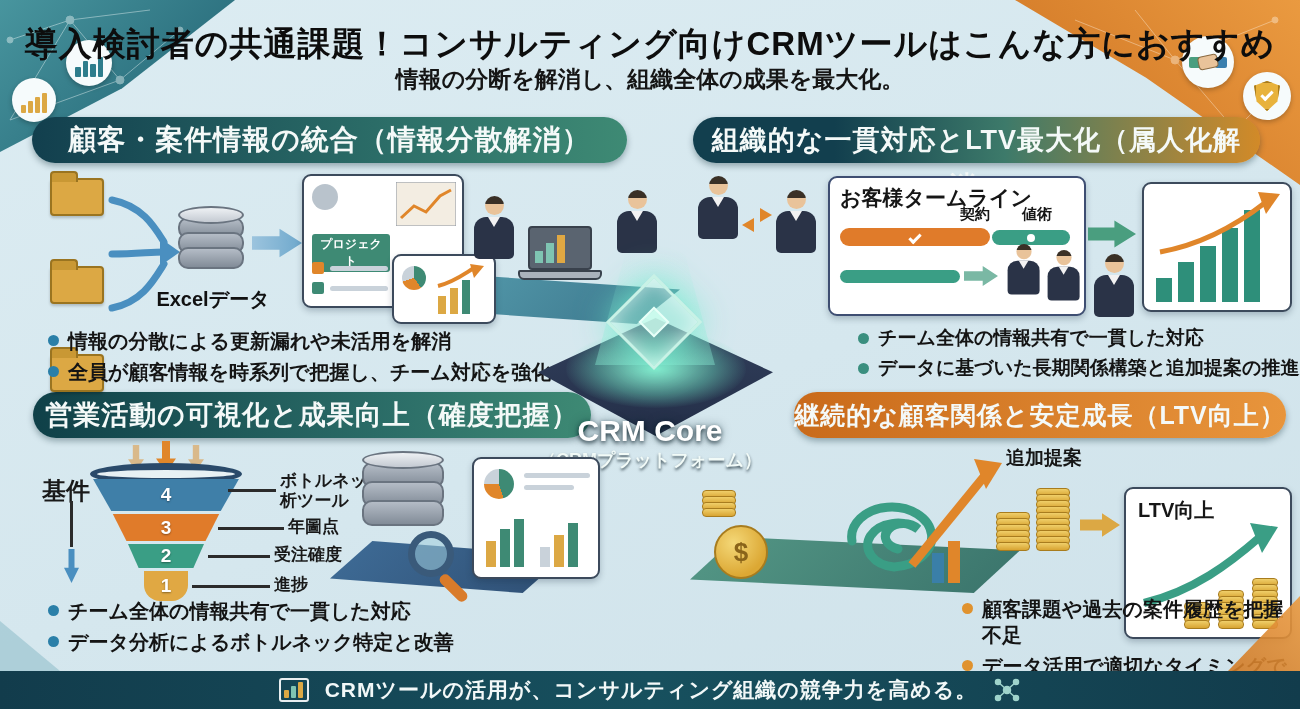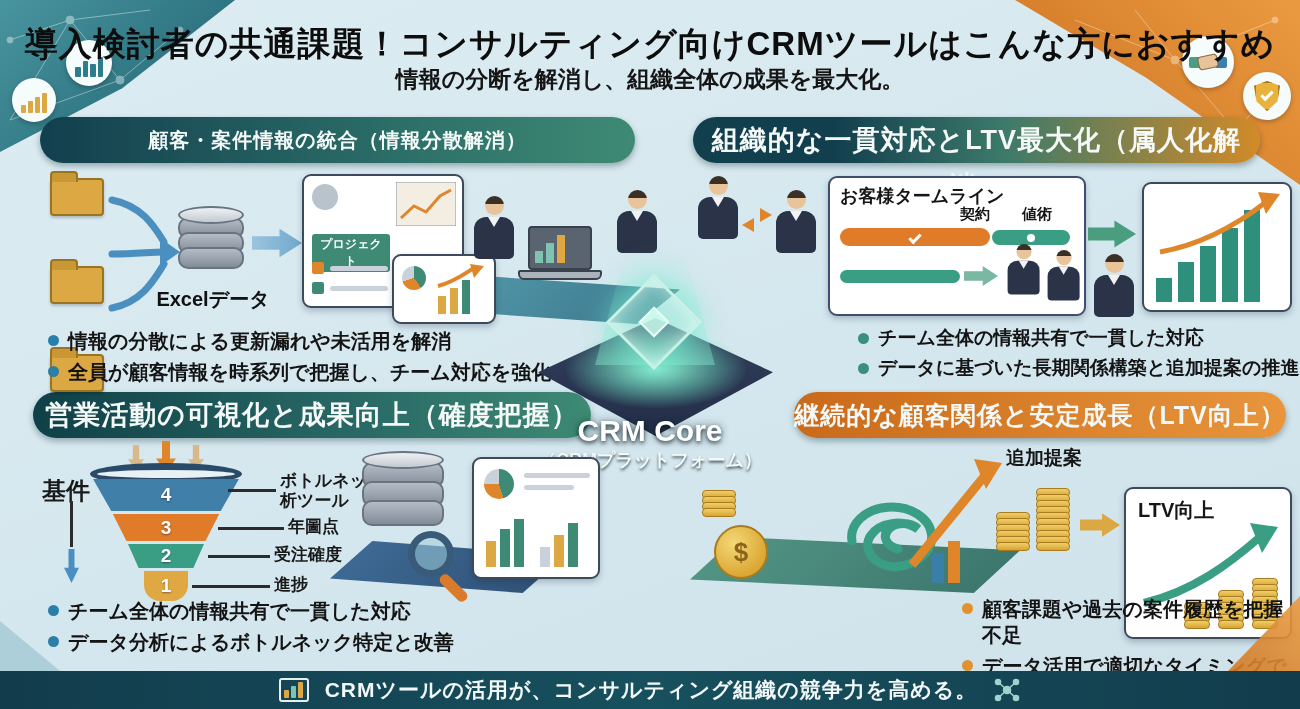--- a/index.html
+++ b/index.html
@@ -15,21 +15,21 @@
   
   .corner-tl { left:0; top:0; width:235px; height:152px; background:linear-gradient(135deg,#48959e,#1f5f70); clip-path:polygon(0 0,100% 0,52% 58%,0 100%); }
   .corner-tr { right:0; top:0; width:285px; height:185px; background:linear-gradient(225deg,#ea9a40,#cc7020); clip-path:polygon(0 0,100% 0,100% 100%,46% 42%); }
   .corner-br { right:0; bottom:38px; width:72px; height:75px; background:linear-gradient(225deg,#ea9a40,#d07a26); clip-path:polygon(100% 0,100% 100%,0 100%); opacity:.9; }
   .corner-bl { left:0; bottom:38px; width:60px; height:50px; background:#8cbcc8; clip-path:polygon(0 0,0 100%,100% 100%); opacity:.55; }
   .badge { border-radius:50%; background:#f6fbfc; box-shadow:0 2px 5px rgba(0,0,0,.25); display:flex; align-items:flex-end; justify-content:center; gap:2px; padding:9px; }
   .badge .bar { width:6px; border-radius:1px; }
 
   
   .banner { height:46px; border-radius:23px; color:#f4f9f8; font-weight:900; text-align:center; line-height:46px; box-shadow:0 3px 6px rgba(10,40,50,.35); letter-spacing:1px; }
-  .banner-tl { left:40px;  top:117px; width:595px; font-size:20px; background:linear-gradient(90deg,#123f4e,#2c6e68 60%,#3e8a74); }
+  .banner-tl { left:32px;  top:117px; width:595px; font-size:28px; background:linear-gradient(90deg,#123f4e,#2c6e68 60%,#3e8a74); }
   .banner-tr { left:693px; top:117px; width:567px; font-size:27px; background:linear-gradient(90deg,#123f4e 25%,#3d7a6a 55%,#d28a28); }
   .banner-bl { left:33px;  top:392px; width:558px; font-size:27px; background:linear-gradient(90deg,#0f4048,#2c6e68 65%,#3e8a74); }
   .banner-br { left:794px; top:392px; width:492px; font-size:25px; background:linear-gradient(90deg,#c96a1a,#e8953c); }
 
   
   .bullets { display:flex; flex-direction:column; gap:5px; }
   .bullet-row { display:flex; align-items:flex-start; gap:9px; font-weight:800; color:#141414; line-height:1.3; }
   .bullet-row .dot { flex:0 0 auto; width:11px; height:11px; border-radius:50%; margin-top:7px; }
 
   
@@ -236,21 +236,21 @@
     <div class="abs" style="left:52px;top:40px;width:30px;height:18px;">
       <div style="width:0;height:0;border-top:7px solid transparent;border-bottom:7px solid transparent;border-left:12px solid #e0862a;position:absolute;right:0;top:0;"></div>
       <div style="width:0;height:0;border-top:7px solid transparent;border-bottom:7px solid transparent;border-right:12px solid #e0862a;position:absolute;left:0;bottom:-6px;"></div>
     </div>
     <div class="abs person" style="left:84px;top:22px;">
       <div class="p-head"></div>
         <div class="p-body"></div>
     </div>
 
     <div class="abs card" style="left:138px;top:8px;width:258px;height:140px;border-color:#3e4e72;">
-      <div class="abs" style="left:10px;top:6px;font-size:18px;font-weight:900;color:#161616;">お客様タームライン</div>
+      <div class="abs" style="left:10px;top:6px;font-size:21px;font-weight:900;color:#161616;">お客様タームライン</div>
       <div class="abs" style="left:130px;top:27px;font-size:15px;font-weight:900;color:#161616;">契約</div>
       <div class="abs" style="left:192px;top:27px;font-size:15px;font-weight:900;color:#161616;">値術</div>
       <div class="abs" style="left:10px;top:50px;width:150px;height:18px;border-radius:9px;background:#e07b2a;display:flex;align-items:center;justify-content:center;">
         <div class="check-mark"></div>
       </div>
       <div class="abs" style="left:162px;top:52px;width:78px;height:15px;border-radius:8px;background:#3a9e85;display:flex;align-items:center;justify-content:center;">
         <div style="width:8px;height:8px;border-radius:50%;background:#fff;"></div>
       </div>
       <div class="abs" style="left:10px;top:92px;width:120px;height:13px;border-radius:7px;background:#3a9e85;"></div>
       <div class="abs block-arrow-r" style="left:134px;top:86px;width:34px;height:24px;background:#7ab8a4;"></div>

